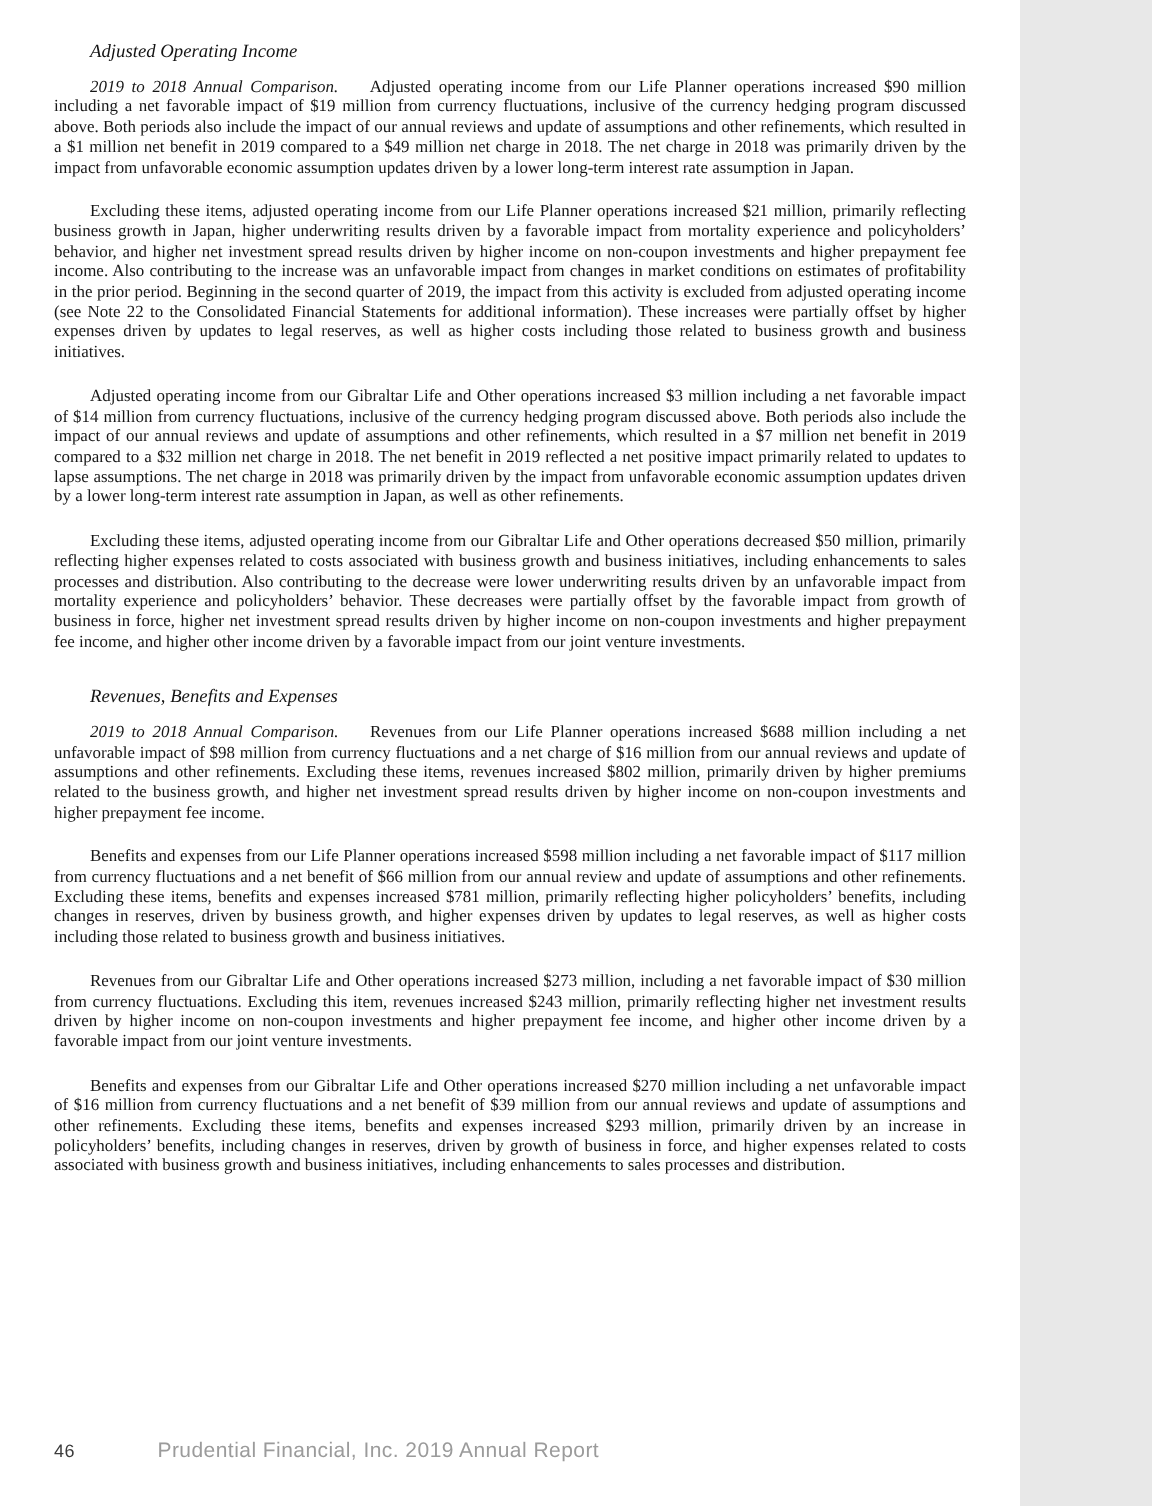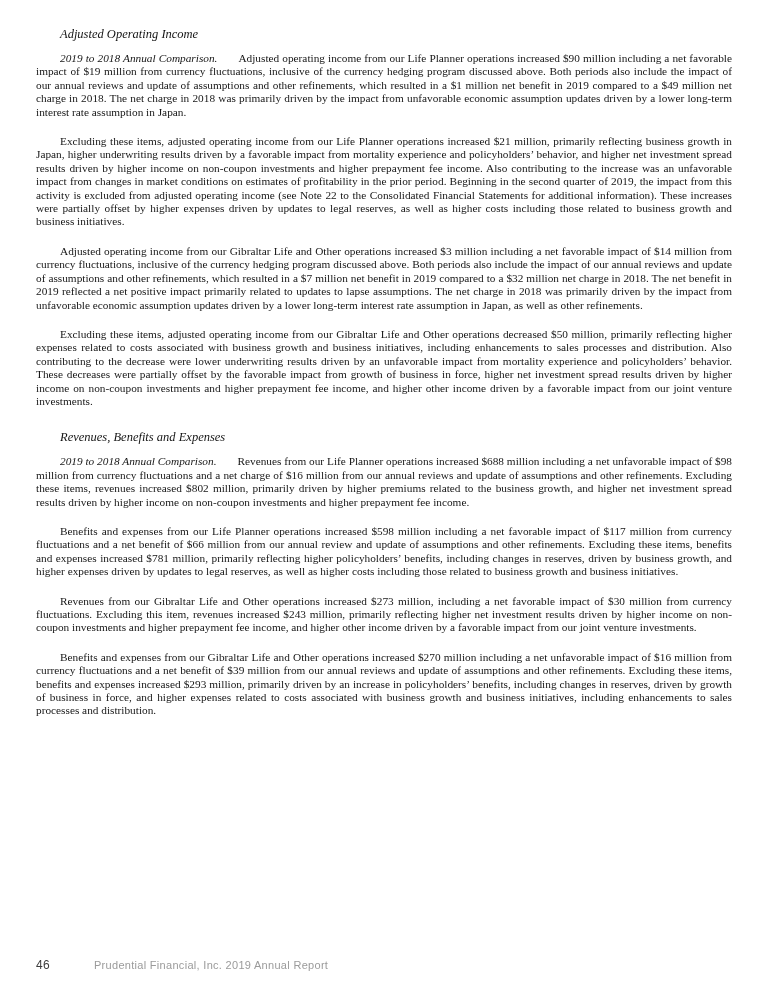--- a/index.html
+++ b/index.html
@@ -1,18 +1,18 @@
 <!DOCTYPE html>
 <html><head>
 <meta charset="utf-8">
 <style>
   html, body { margin: 0; padding: 0; background: #e8e8e8; }
   .page {
     position: relative;
-    width: 768px;
+    width: 680px;
     height: 1004px;
     background: #ffffff;
     overflow: hidden;
     font-family: "Liberation Serif", serif;
     color: #161616;
   }
   .content {
     padding: 27px 36px 0 36px;
   }
   .section-heading {
@@ -36,29 +36,30 @@
   }
   h2.section-heading + p.para { margin-top: 6px; }
   .lead { font-style: italic; }
   .lead:not(:empty) { margin-right: 21px; }
   .footer {
     position: absolute;
     left: 36px;
     top: 958px;
     display: flex;
     align-items: baseline;
+    gap: 11px;
     font-family: "Liberation Sans", sans-serif;
   }
   .footer .page-num {
     font-size: 12px;
     color: #3c3c3c;
     letter-spacing: 0.3px;
   }
   .footer .footer-label {
-    font-size: 11px;
+    font-size: 14px;
     color: #9b9b9b;
     letter-spacing: 0.3px;
     padding-left: 44px;
   }
 </style>
 </head>
 <body>
 
 <div class="page">
   <div class="content">

